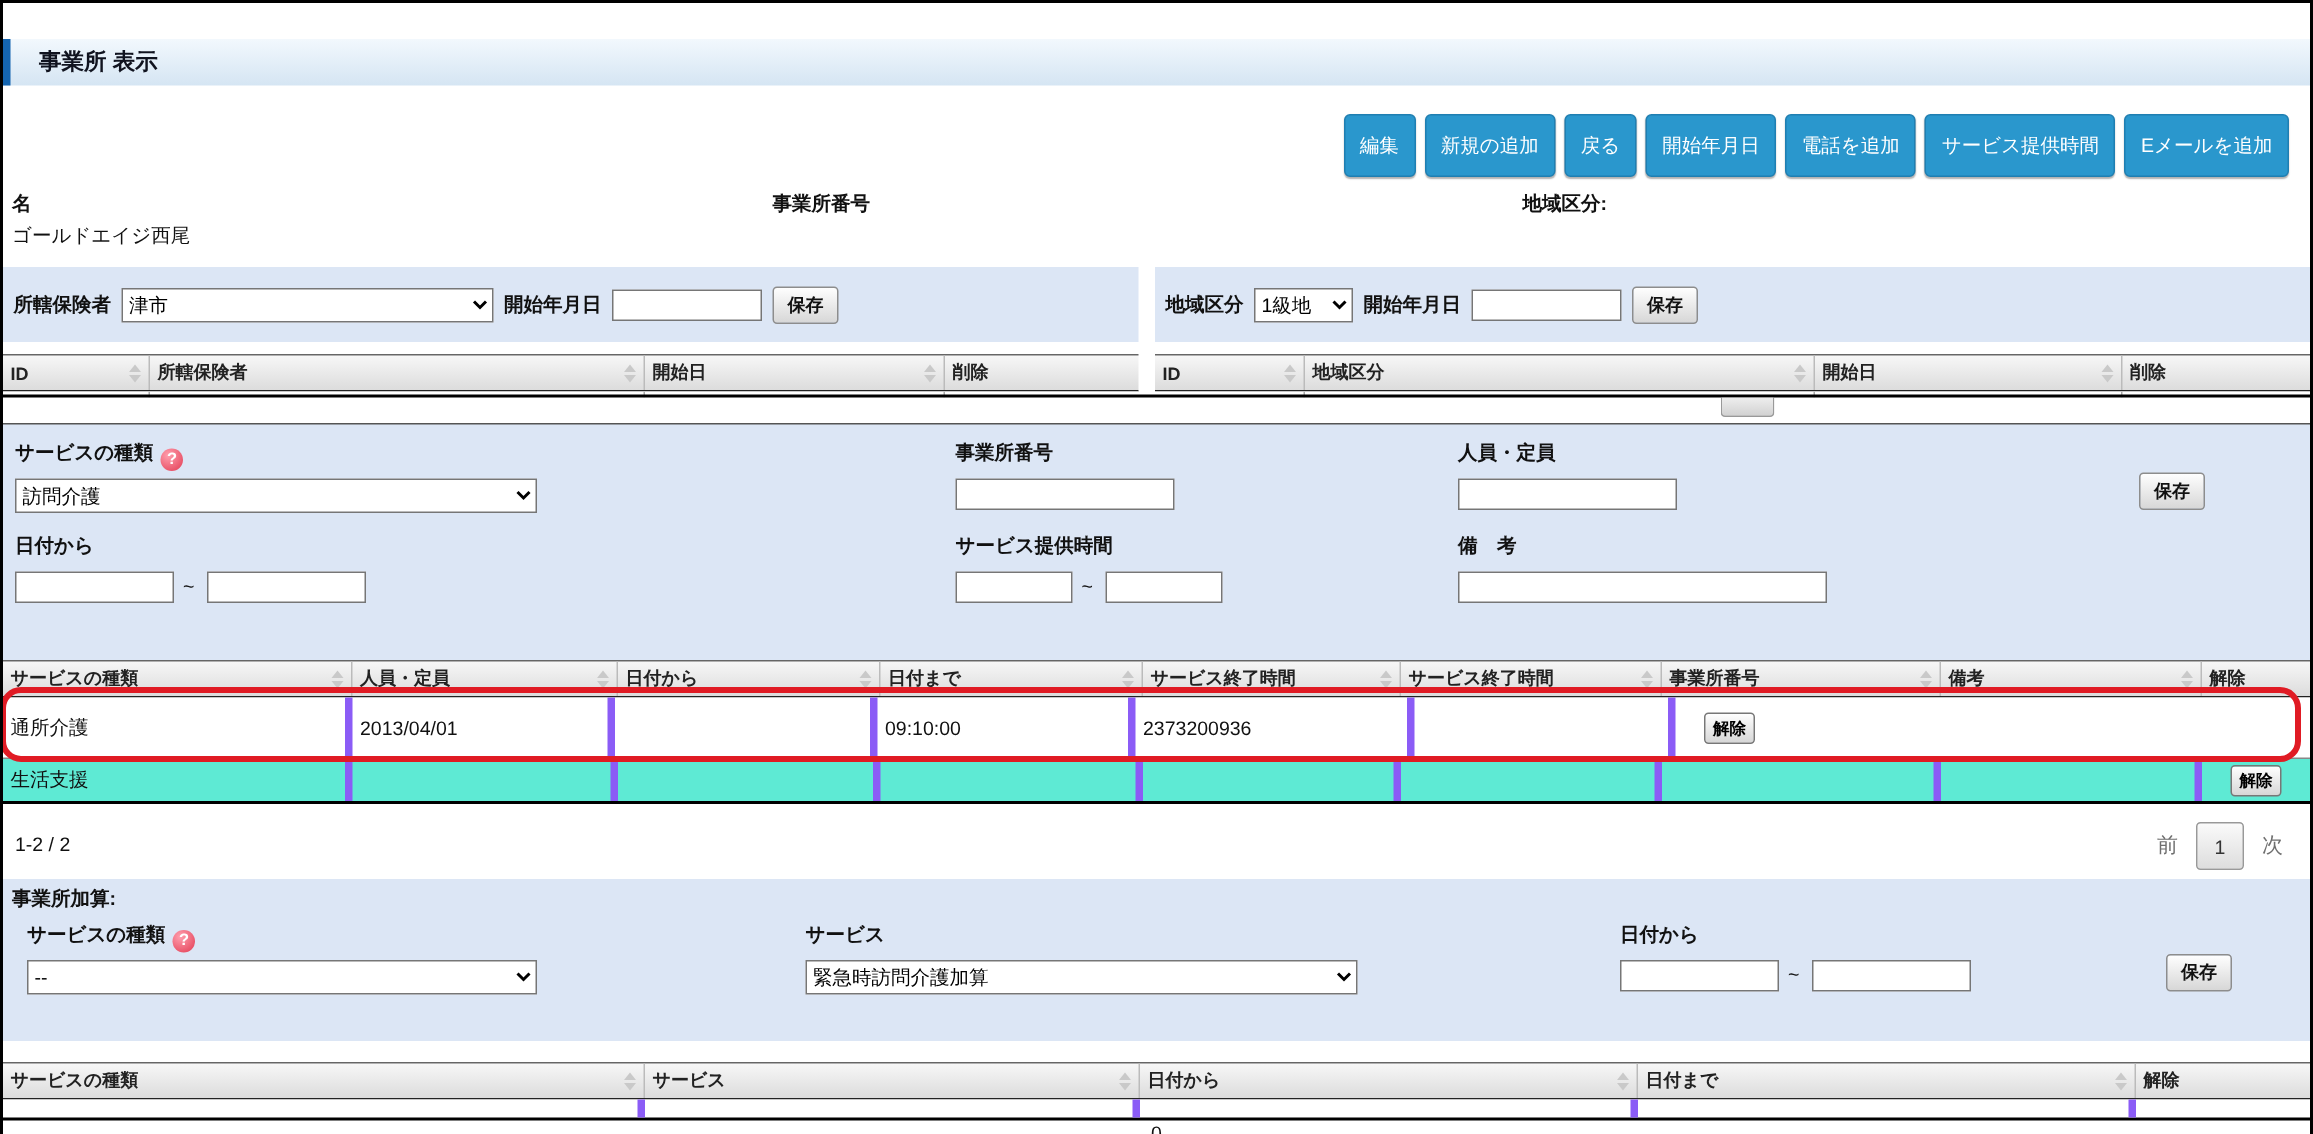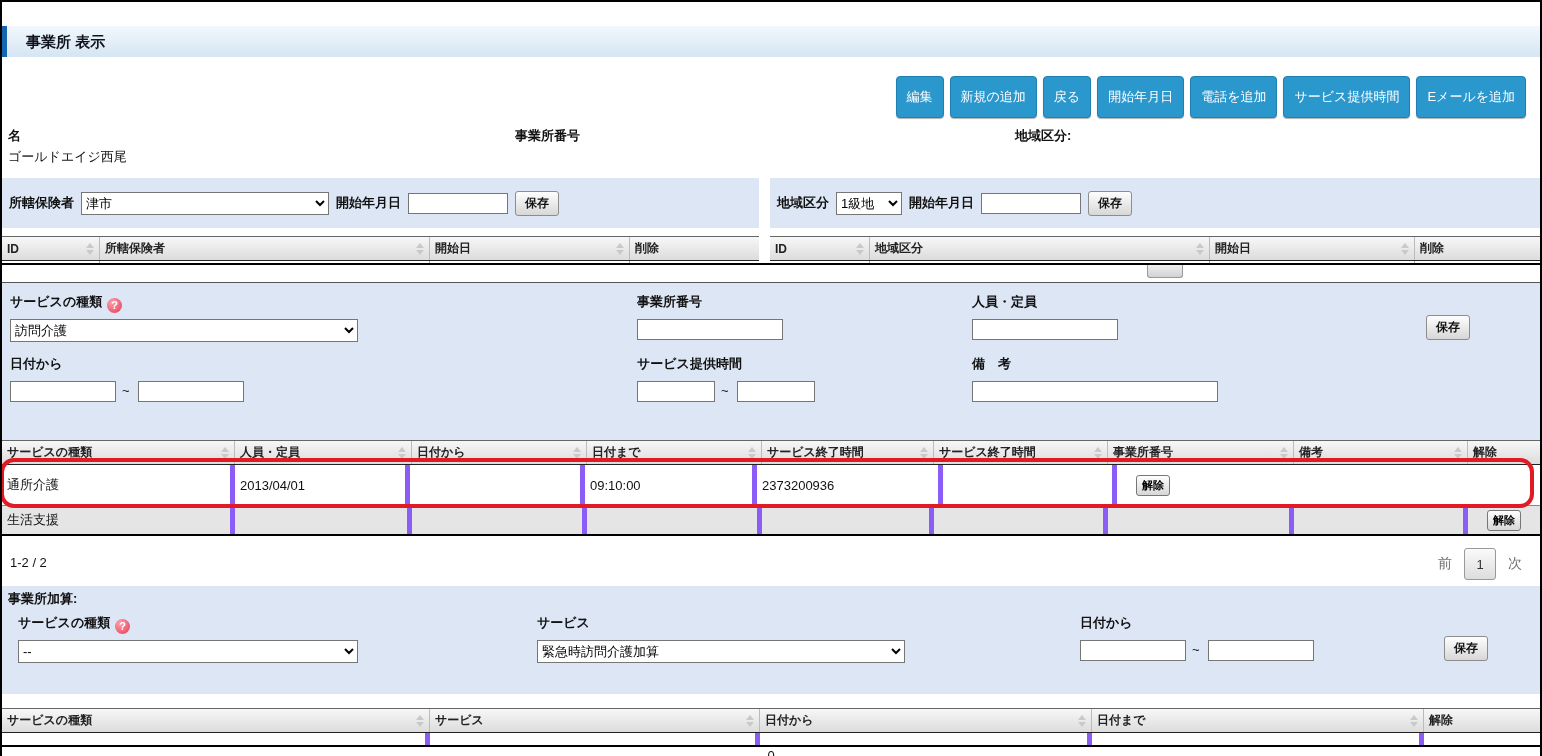--- a/index.html
+++ b/index.html
@@ -19,21 +19,21 @@
   input.fld{border:1px solid #767676;height:21px;font-size:13px;padding:0 3px;box-sizing:border-box;background:#fff;}
   .formrow{display:flex;align-items:center;gap:7px;padding-left:7px;height:100%;}
   .thead{display:flex;background:linear-gradient(#f7f7f7,#dcdcdc);border-top:1px solid #666;border-bottom:1px solid #222;}
   .th{display:flex;align-items:center;font-weight:bold;font-size:12px;color:#222;padding:0 5px;border-right:1px solid #bbb;box-sizing:border-box;height:23px;}
   .th:last-child{border-right:none;}
   .sort{display:inline-flex;flex-direction:column;gap:2px;margin-left:auto;padding-left:4px;}
   .sort i{width:0;height:0;border-left:4px solid transparent;border-right:4px solid transparent;display:block;}
   .sort .up{border-bottom:5px solid #c9c9c9;}
   .sort .dn{border-top:5px solid #c9c9c9;}
   .trow{display:flex;background:#fff;}
-  .trow.alt{background:#e5e5e5;}
+  .trow.alt{background:#5eead4;}
   .td{font-size:13px;color:#111;padding:0 5px;border-right:5px solid #8b5cf6;box-sizing:border-box;display:flex;align-items:center;overflow:hidden;white-space:nowrap;}
   .td:last-child{border-right:none;}
   .sliver{display:flex;height:4px;background:#fff;overflow:hidden;}
   .sliver div{border-right:1px solid #aaa;box-sizing:border-box;height:100%;}
   .help{display:inline-flex;align-items:center;justify-content:center;width:15px;height:15px;border-radius:50%;background:radial-gradient(circle at 35% 30%,#ff9fae,#e23a52);color:#fff;font-size:11px;font-weight:bold;vertical-align:-3px;margin-left:5px;cursor:pointer;}
   .redbox{border:4px solid #e01b24;border-radius:14px;background:transparent;pointer-events:none;z-index:10;}
   .pag-link{font-size:14px;color:#6f6f6f;}
   .pag-page{width:30px;height:30px;background:linear-gradient(#fafafa,#ddd);border:1px solid #999;border-radius:3px;display:flex;align-items:center;justify-content:center;font-size:13px;color:#333;cursor:pointer;}
   .blackline{background:#000;}
   .tilde{font-size:13px;color:#111;}

